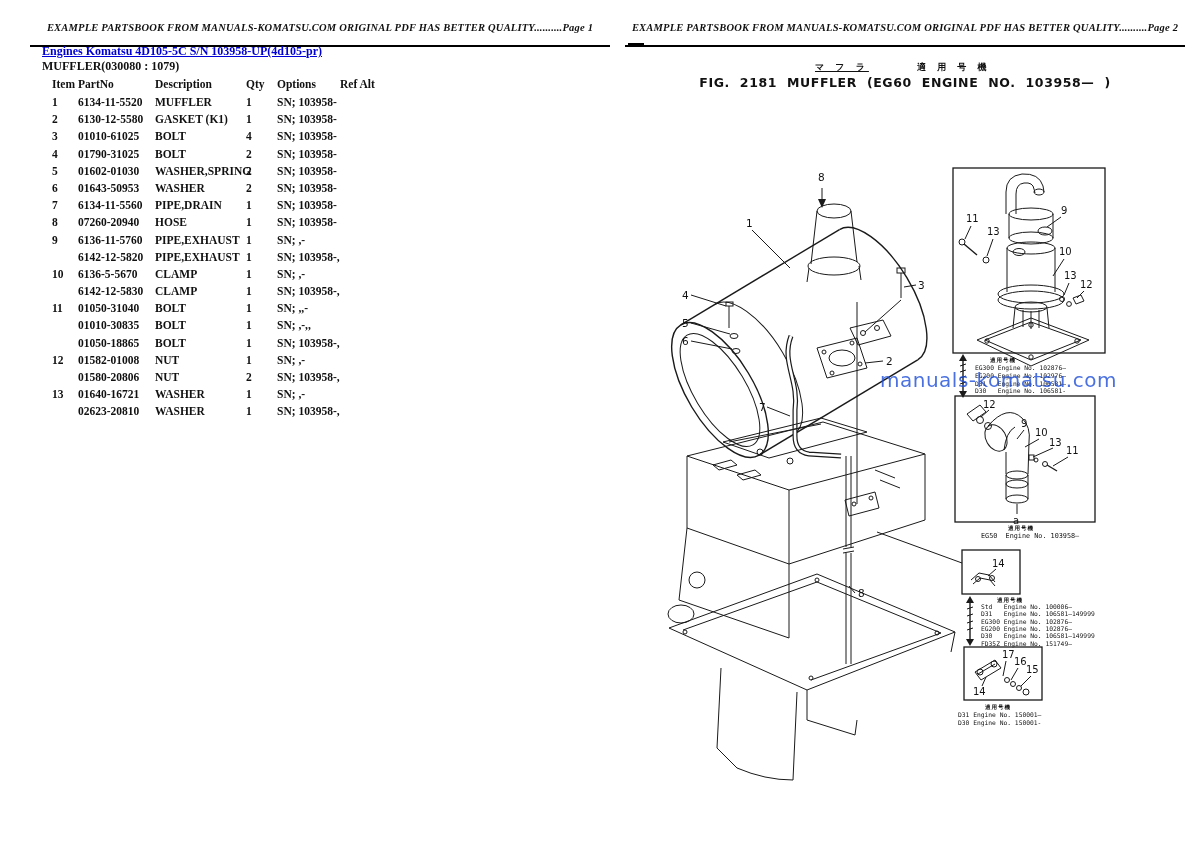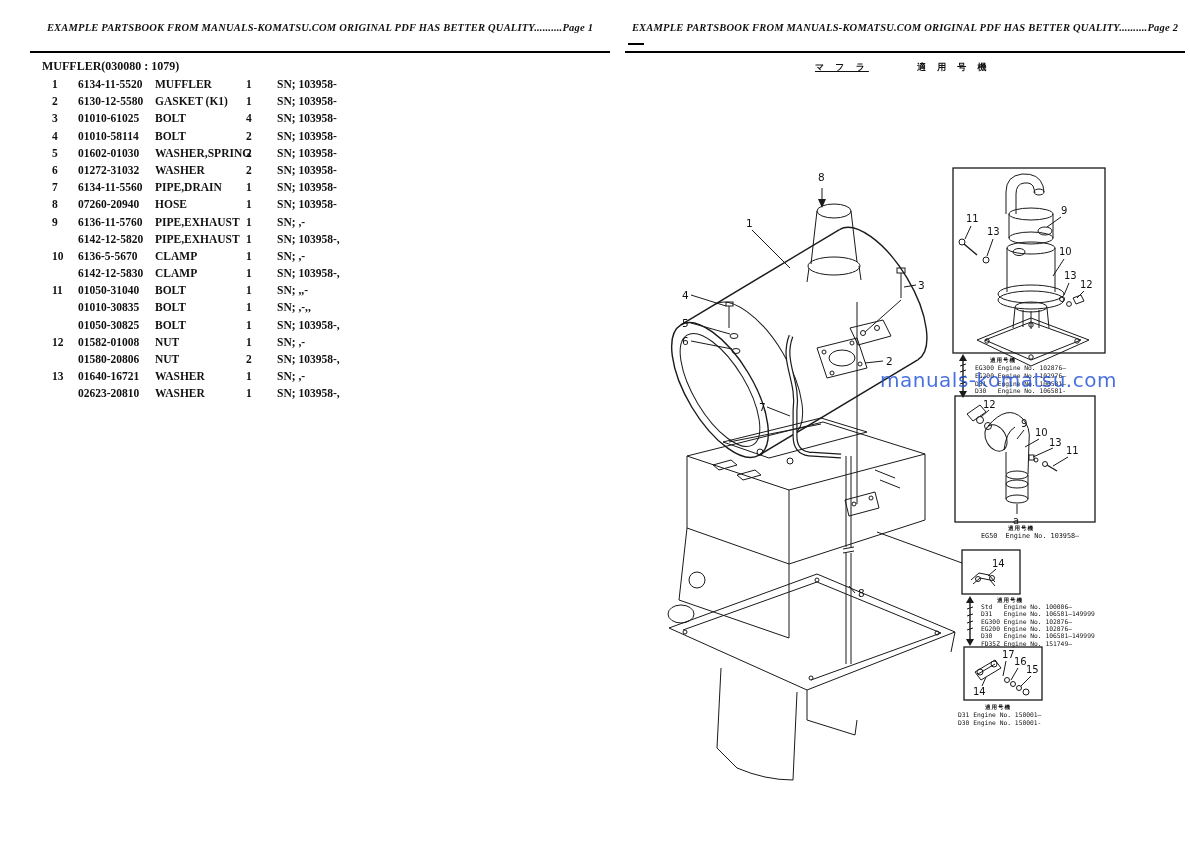--- a/index.html
+++ b/index.html
@@ -2,21 +2,21 @@
 <html><head>
 <meta charset="utf-8">
 <style>
   html,body{margin:0;padding:0;background:#ffffff;}
   body{width:1190px;height:842px;position:relative;overflow:hidden;
        font-family:"Liberation Serif",serif;color:#111;}
   .page{position:absolute;top:0;height:842px;}
   #pageL{left:30px;width:580px;}
   #pageR{left:625px;width:560px;}
   .runhead{position:absolute;top:22px;left:0;right:0;border-bottom:2px solid #000;
-       padding-bottom:18px;text-align:center;font:italic bold 10.5px "Liberation Serif",serif;
+       padding-bottom:12px;text-align:center;font:italic bold 10.5px "Liberation Serif",serif;
        letter-spacing:.2px;white-space:nowrap;}
   .crumb{position:absolute;top:44px;left:12px;font:bold 12px "Liberation Serif",serif;}
   .crumb a{color:#0000d6;text-decoration:underline;}
   .sectitle{position:absolute;top:59px;left:12px;font:bold 12px "Liberation Serif",serif;}
   .ptable{position:absolute;top:78px;left:0;width:568px;font:bold 11.5px "Liberation Serif",serif;}
   .prow{display:grid;grid-template-columns:26px 77px 91px 31px 63px 1fr;
         padding-left:22px;height:17.2px;align-items:baseline;white-space:nowrap;}
   .phead{height:18px;}
   .figdash{position:absolute;left:3px;top:43px;width:16px;height:2px;background:#000;}
   .rubyrow span{position:absolute;top:61px;font:bold 9px "DejaVu Sans",sans-serif;
@@ -39,23 +39,34 @@
   svg .co2{font:10px "DejaVu Sans",sans-serif;}
   svg .tbl{font:6.3px "DejaVu Sans Mono",monospace;white-space:pre;}
   svg .jp{font:bold 5.5px "DejaVu Sans",sans-serif;letter-spacing:1px;}
   svg .cap{font:6.8px "DejaVu Sans Mono",monospace;white-space:pre;}
 </style>
 </head>
 <body>
 
 <div class="page" id="pageL">
   <div class="runhead">EXAMPLE PARTSBOOK FROM MANUALS-KOMATSU.COM ORIGINAL PDF HAS BETTER QUALITY..........Page 1</div>
+  <div class="crumb">
+    <a href="#">Engines Komatsu 4D105-5C S/N 103958-UP(4d105-pr)</a>
+  </div>
   <div class="sectitle">MUFFLER(030080 : 1079)</div>
 
   <div class="ptable">
+    <div class="prow phead">
+      <span>Item</span>
+      <span>PartNo</span>
+      <span>Description</span>
+      <span>Qty</span>
+      <span>Options</span>
+      <span>Ref Alt</span>
+    </div>
     <div>
 
     <div class="prow">
         <span>1</span>
         <span>6134-11-5520</span>
         <span>MUFFLER</span>
         <span>1</span>
         <span>SN; 103958-</span>
         <span></span>
       </div>
@@ -70,37 +81,37 @@
         <div class="prow">
         <span>3</span>
         <span>01010-61025</span>
         <span>BOLT</span>
         <span>4</span>
         <span>SN; 103958-</span>
         <span></span>
       </div>
         <div class="prow">
         <span>4</span>
-        <span>01010-58114</span>
+        <span>01790-31025</span>
         <span>BOLT</span>
         <span>2</span>
         <span>SN; 103958-</span>
         <span></span>
       </div>
         <div class="prow">
         <span>5</span>
         <span>01602-01030</span>
         <span>WASHER,SPRING</span>
         <span>2</span>
         <span>SN; 103958-</span>
         <span></span>
       </div>
         <div class="prow">
         <span>6</span>
-        <span>01272-31032</span>
+        <span>01643-50953</span>
         <span>WASHER</span>
         <span>2</span>
         <span>SN; 103958-</span>
         <span></span>
       </div>
         <div class="prow">
         <span>7</span>
         <span>6134-11-5560</span>
         <span>PIPE,DRAIN</span>
         <span>1</span>
@@ -158,21 +169,21 @@
         <div class="prow">
         <span></span>
         <span>01010-30835</span>
         <span>BOLT</span>
         <span>1</span>
         <span>SN; ,-,,</span>
         <span></span>
       </div>
         <div class="prow">
         <span></span>
-        <span>01050-30825</span>
+        <span>01050-18865</span>
         <span>BOLT</span>
         <span>1</span>
         <span>SN; 103958-,</span>
         <span></span>
       </div>
         <div class="prow">
         <span>12</span>
         <span>01582-01008</span>
         <span>NUT</span>
         <span>1</span>
@@ -207,20 +218,21 @@
   </div>
 </div>
 
 <div class="page" id="pageR">
   <div class="runhead">EXAMPLE PARTSBOOK FROM MANUALS-KOMATSU.COM ORIGINAL PDF HAS BETTER QUALITY..........Page 2</div>
   <div class="figdash"></div>
   <div class="rubyrow">
     <span id="rubyA">マ フ ラ</span>
     <span id="rubyB">適 用 号 機</span>
   </div>
+  <div class="figtitle">FIG. 2181  MUFFLER (EG60 ENGINE NO. 103958— )</div>
 
   <svg class="diagram" width="560" height="762" viewBox="0 0 560 762">
 
     <g>
 
       <g transform="rotate(-31 95 310)">
         <ellipse class="ln2" cx="95" cy="310" rx="33" ry="76"></ellipse>
         <ellipse class="ln" cx="95" cy="310" rx="26" ry="64"></ellipse>
         <line class="ln2" x1="95" y1="234" x2="280" y2="234"></line>
         <line class="ln2" x1="95" y1="386" x2="280" y2="386"></line>

